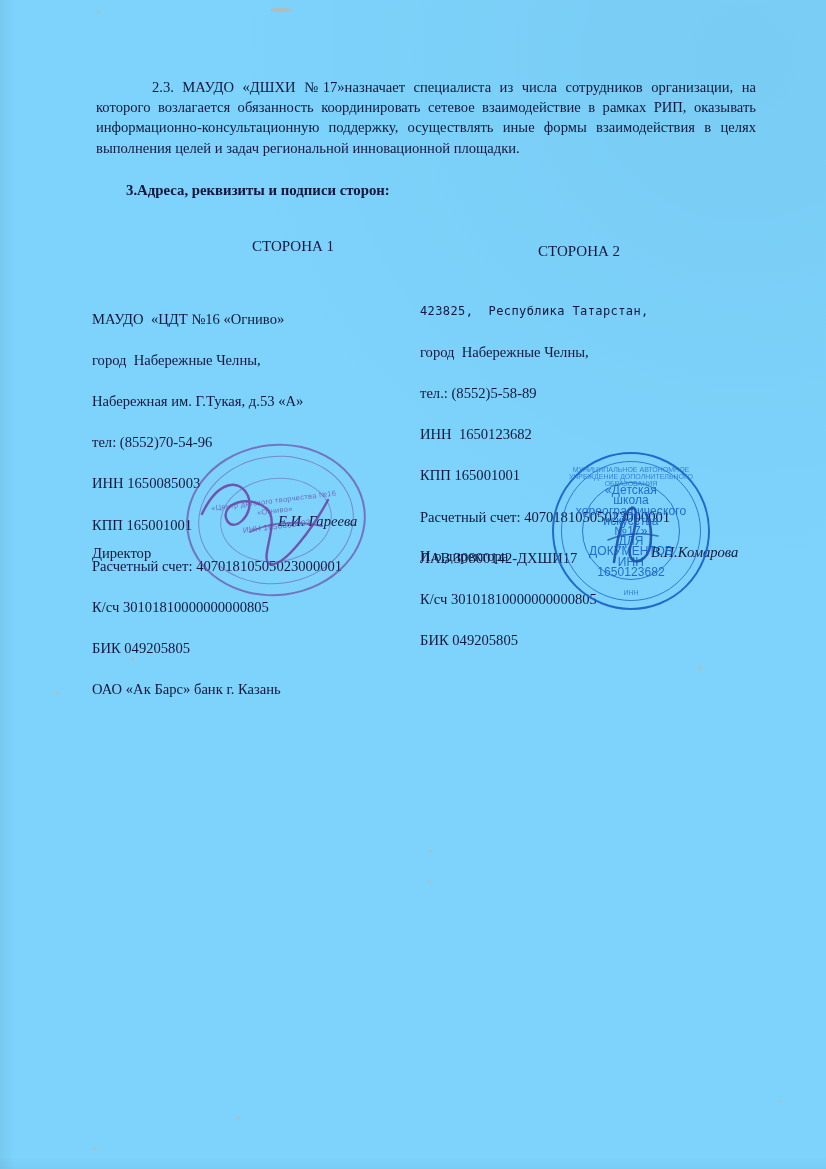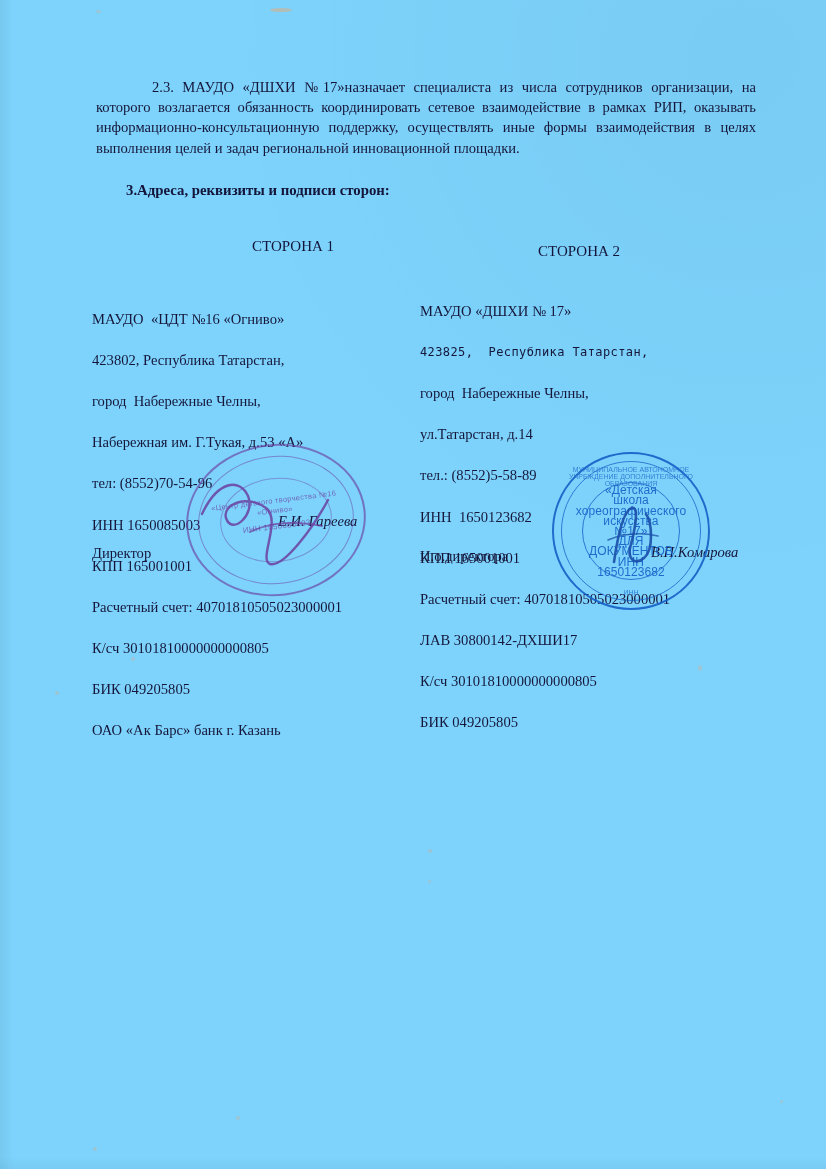--- a/index.html
+++ b/index.html
@@ -219,37 +219,34 @@
 
     <p class="para">2.3.    МАУДО   «ДШХИ   №17»назначает   специалиста   из   числа   сотрудников организации,     на     которого     возлагается     обязанность     координировать     сетевое взаимодействие в рамках РИП, оказывать информационно-консультационную поддержку, осуществлять   иные   формы   взаимодействия   в   целях   выполнения   целей   и   задач региональной инновационной площадки.</p>
 
     <div class="section-title">3.Адреса, реквизиты и подписи сторон:</div>
 
     <div class="col-head left">СТОРОНА 1</div>
     <div class="col-head right">СТОРОНА 2</div>
 
     <div class="block left">
       <span class="line">МАУДО  «ЦДТ №16 «Огниво»</span>
-      <span class="line">423802, Республика Татарстан,</span>
       <span class="line">город  Набережные Челны,</span>
       <span class="line">Набережная им. Г.Тукая, д.53 «А»</span>
       <span class="line">тел: (8552)70-54-96</span>
       <span class="line">ИНН 1650085003</span>
       <span class="line">КПП 165001001</span>
       <span class="line">Расчетный счет: 40701810505023000001</span>
       <span class="line">К/сч 30101810000000000805</span>
       <span class="line">БИК 049205805</span>
       <span class="line">ОАО «Ак Барс» банк г. Казань</span>
     </div>
 
     <div class="block right">
-      <span class="line">МАУДО «ДШХИ № 17»</span>
       <span class="line mono">423825,  Республика Татарстан,</span>
       <span class="line">город  Набережные Челны,</span>
-      <span class="line">ул.Татарстан, д.14</span>
       <span class="line">тел.: (8552)5-58-89</span>
       <span class="line">ИНН  1650123682</span>
       <span class="line">КПП 165001001</span>
       <span class="line">Расчетный счет: 40701810505023000001</span>
       <span class="line">ЛАВ 30800142-ДХШИ17</span>
       <span class="line">К/сч 30101810000000000805</span>
       <span class="line">БИК 049205805</span>
     </div>
 
     <div class="sign-row left">Директор</div>

